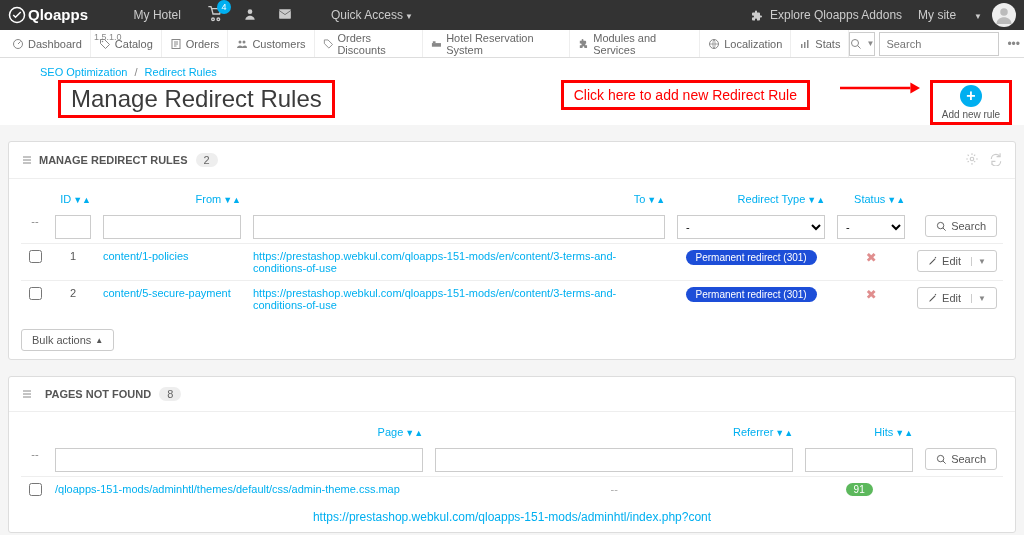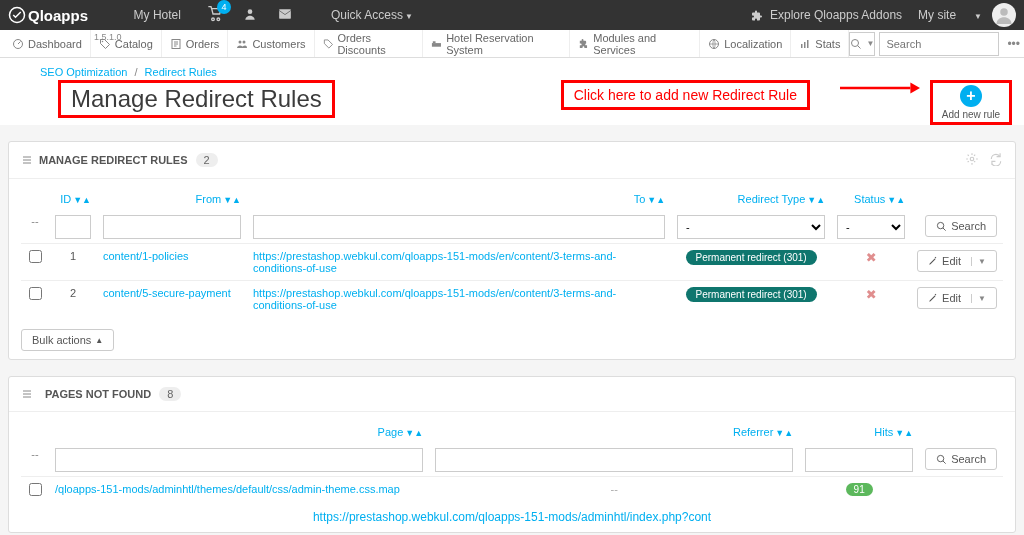--- a/index.html
+++ b/index.html
@@ -1,21 +1,21 @@
 <!DOCTYPE html>
 <html><head>
 <meta charset="utf-8">
 <style>
 * { box-sizing: border-box; margin: 0; padding: 0; }
 body { font-family: "Helvetica Neue", Helvetica, Arial, sans-serif; font-size: 12px; color: #555; background: #f5f5f5; width: 1024px; }
 a { text-decoration: none; color: #00aff0; cursor: pointer; }
 
 
 .topbar { background: #333; color: #ccc; height: 30px; display: flex; align-items: center; padding: 0 8px; }
-.logo { display: flex; align-items: center; color: #fff; font-weight: bold; font-size: 15px; margin-right: 6px; }
+.logo { display: flex; color: #fff; font-weight: bold; font-size: 15px; margin-right: 6px; }
 .logo svg { width: 18px; height: 18px; margin-right: 2px; }
 .ver { color: #888; font-size: 9px; margin-right: 12px; margin-top: 44px; }
 .top-link { color: #ccc; margin-right: 16px; font-size: 12px; cursor: pointer; }
 .top-icon { color: #ccc; margin: 0 10px; cursor: pointer; position: relative; }
 .badge-cart { position: absolute; top: -6px; right: -8px; background: #00aff0; color: #fff; border-radius: 50%; width: 14px; height: 14px; font-size: 9px; display: flex; align-items: center; justify-content: center; }
 .spacer { flex: 1; }
 .caret { font-size: 8px; margin-left: 2px; }
 .avatar { width: 24px; height: 24px; background: #eee; border-radius: 50%; margin-left: 10px; display: flex; align-items: center; justify-content: center; }
 
 
@@ -50,21 +50,21 @@
 
 table { width: 100%; border-collapse: collapse; font-size: 11px; }
 th { text-align: right; padding: 6px 6px; color: #00aff0; font-weight: normal; cursor: pointer; }
 th .sort { color: #00aff0; font-size: 9px; margin-left: 2px; }
 th.center, td.center { text-align: center; }
 td { padding: 6px 6px; border-top: 1px solid #eee; vertical-align: top; }
 .filter-row td { border-top: none; padding: 4px 6px; }
 .filter-row input, .filter-row select { width: 100%; border: 1px solid #ccc; height: 24px; padding: 0 4px; font-size: 11px; background: #fff; }
 .btn { border: 1px solid #ccc; background: #fff; padding: 4px 10px; font-size: 11px; border-radius: 3px; cursor: pointer; display: inline-flex; align-items: center; gap: 4px; color: #555; }
 .btn .caret2 { border-left: 1px solid #ccc; margin-left: 6px; padding-left: 6px; font-size: 8px; color: #888; }
-.badge-green { background: #0f766e; color: #fff; padding: 2px 10px; border-radius: 10px; font-size: 10px; display: inline-block; }
+.badge-green { background: #1d4ed8; color: #fff; padding: 2px 10px; border-radius: 10px; font-size: 10px; display: inline-block; }
 .badge-count { background: #5cb85c; color: #fff; padding: 1px 8px; border-radius: 10px; font-size: 10px; display: inline-block; }
 .x-icon { color: #e08e8e; font-size: 13px; }
 .dash { color: #aaa; }
 .bulk { margin-top: 12px; }
 .col-dash { color: #888; text-align: center; }
 .cut-url { color: #00aff0; padding: 6px 6px 0; text-align: center; }
 
 .licon { width: 12px; height: 12px; display: inline-block; }
 
 </style>

